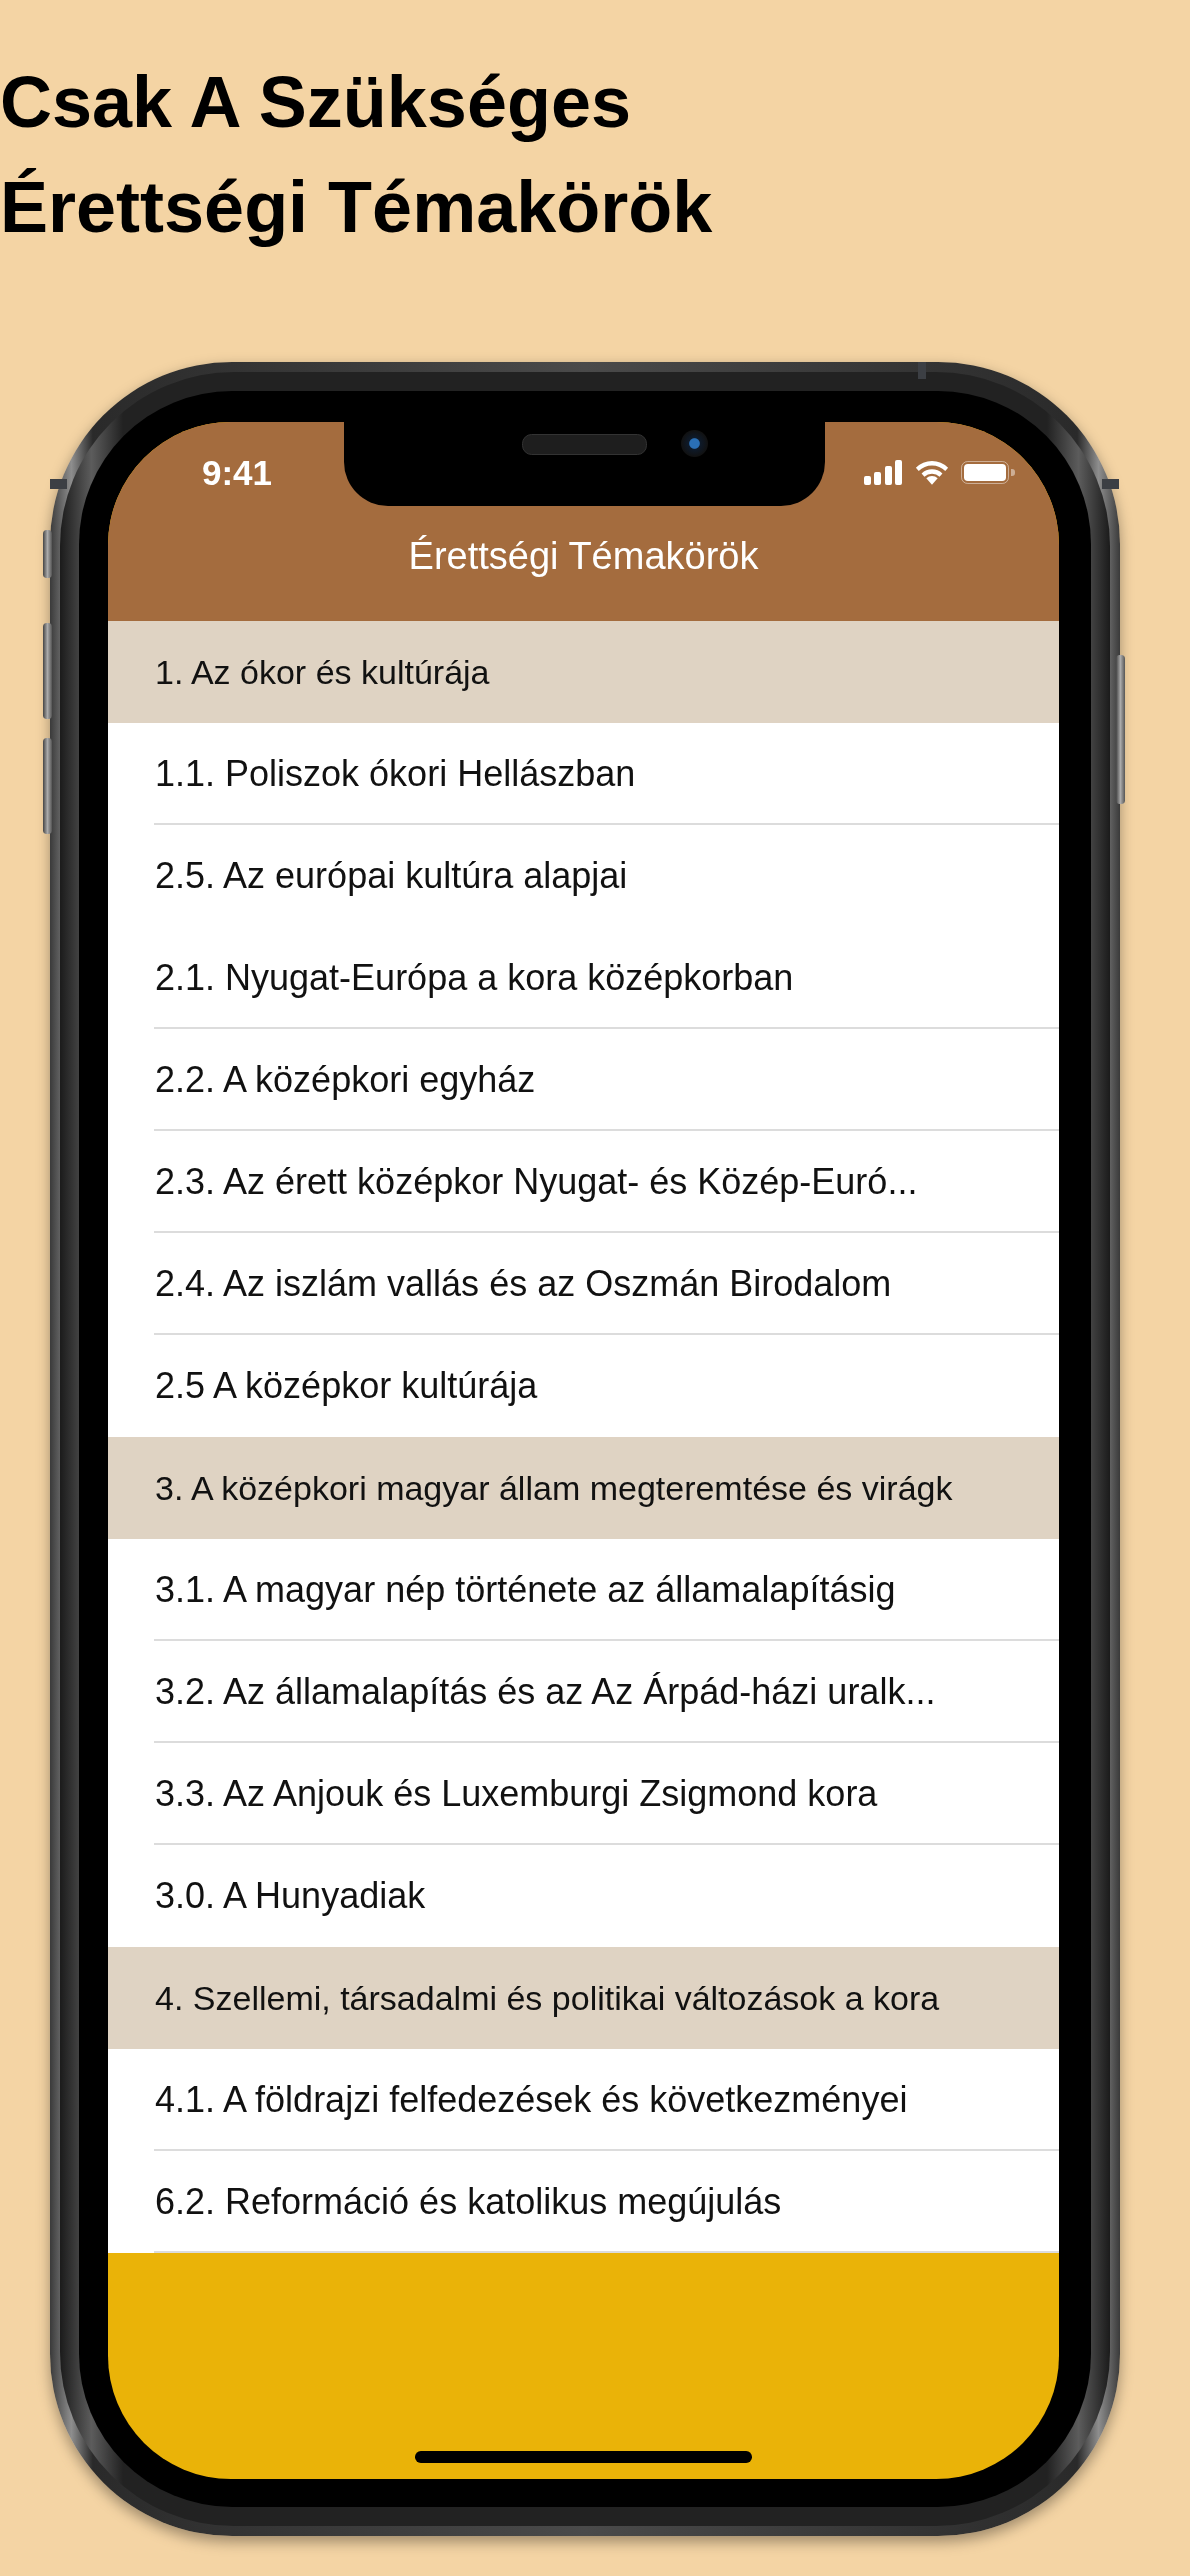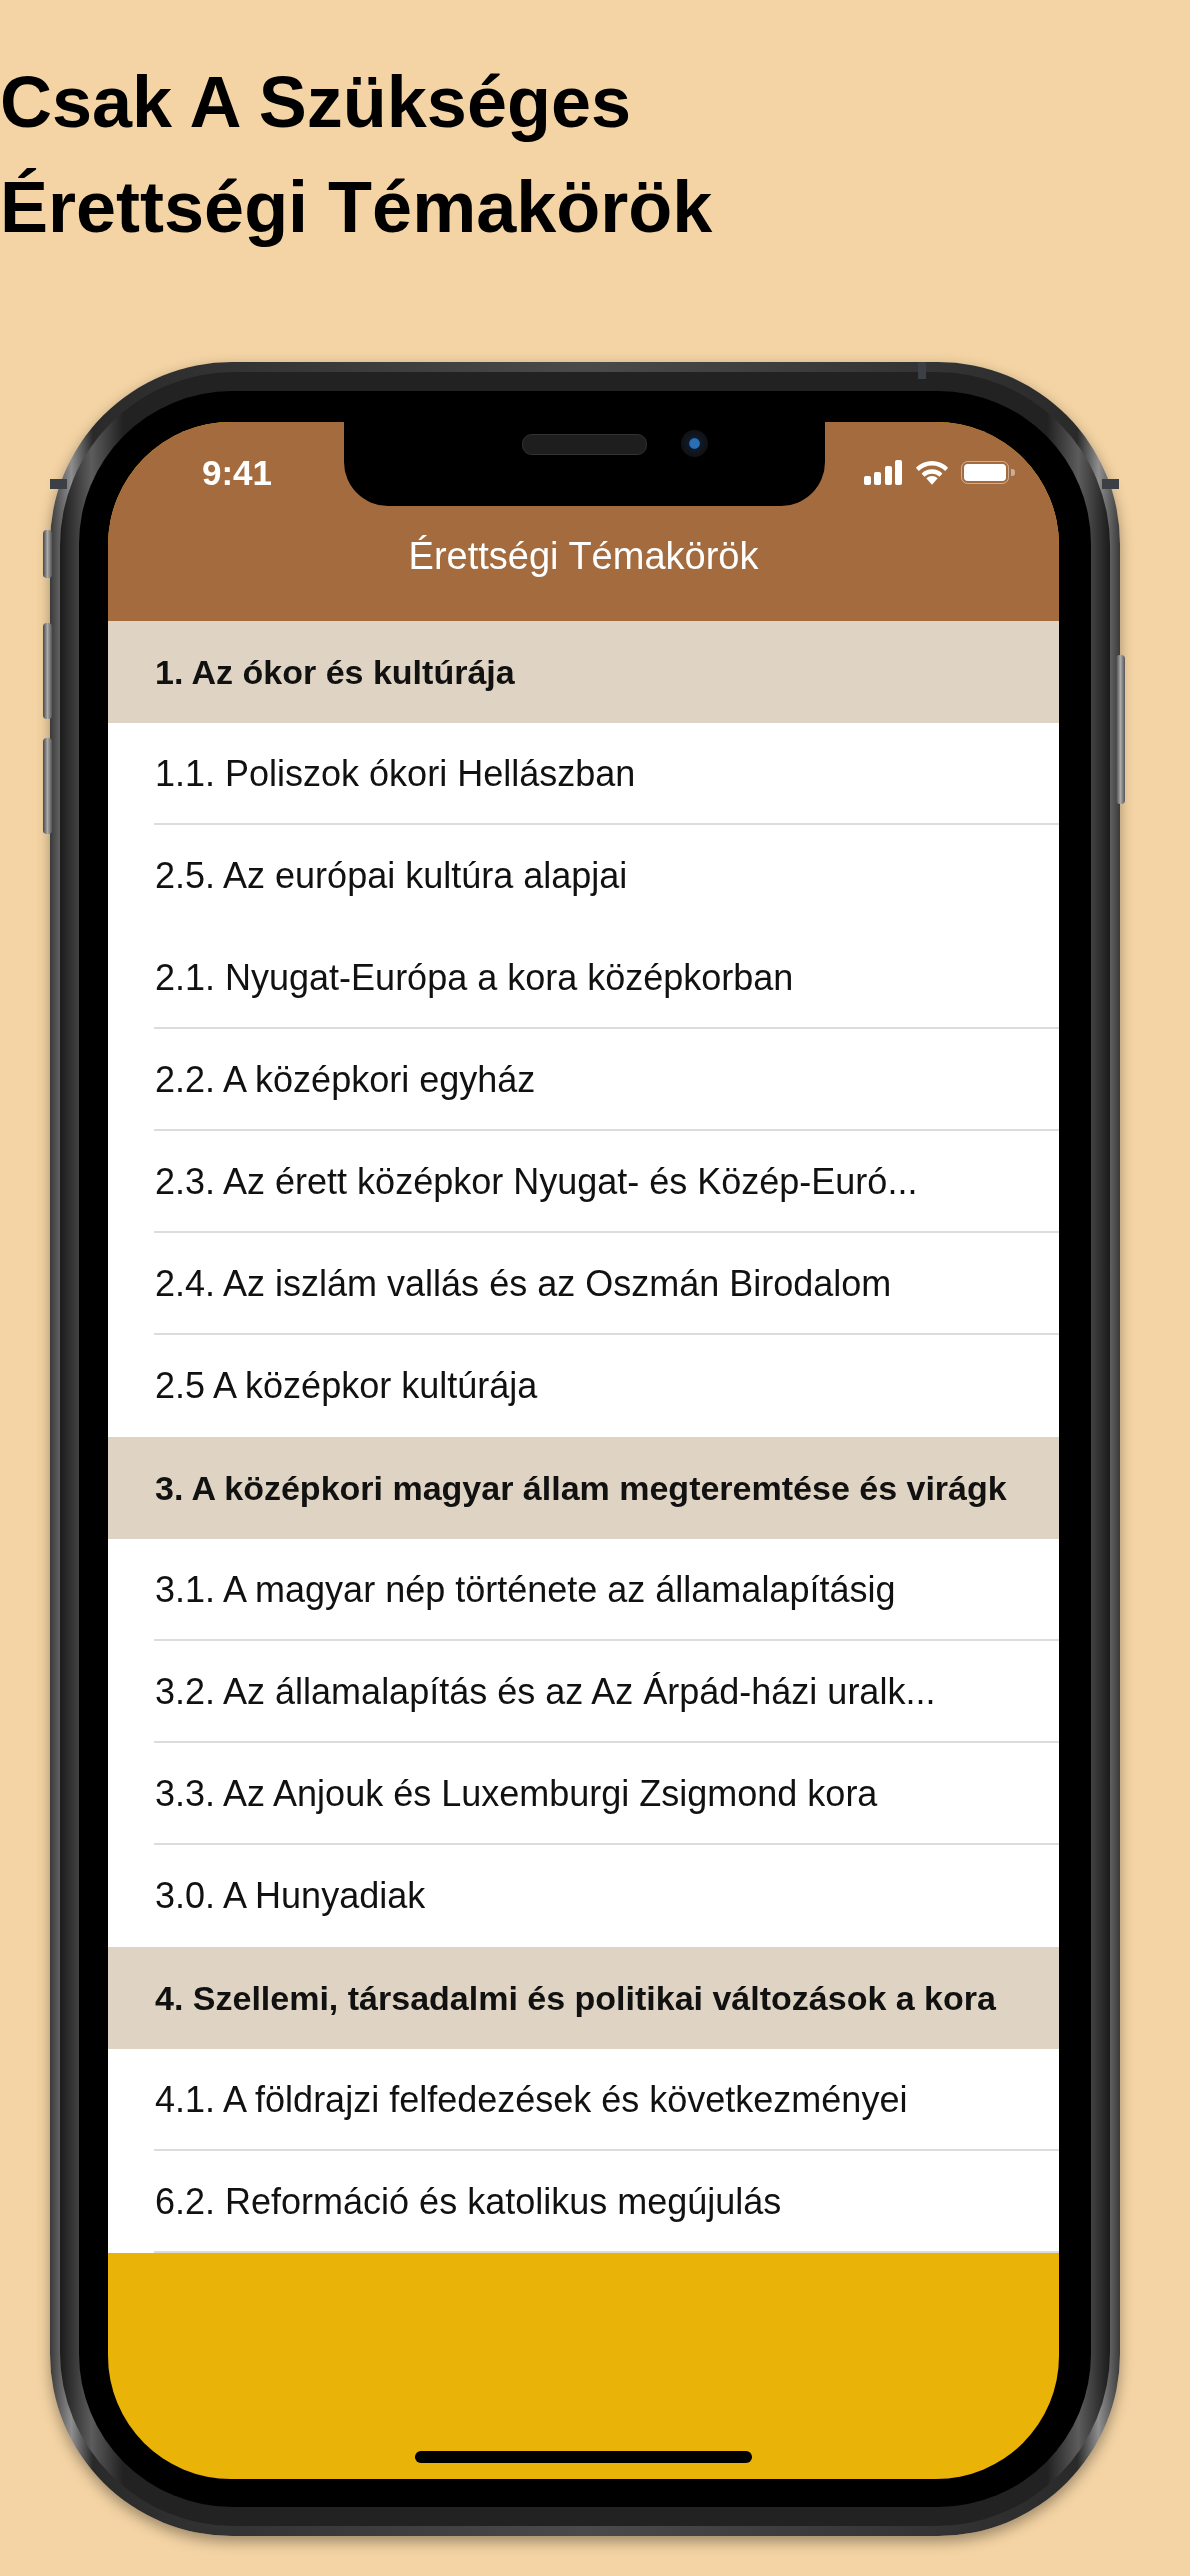--- a/index.html
+++ b/index.html
@@ -69,21 +69,21 @@
   .nav-title {
     position:absolute; left:0; top:113px; width:951px; text-align:center;
     font-size:38px; color:#fff; font-family:"Liberation Sans", sans-serif;
   }
 
   .list { position:absolute; left:0; top:199px; width:951px; }
   .row {
     height:102px; position:relative; box-sizing:border-box; white-space:nowrap; overflow:hidden;
     display:flex; align-items:center; padding-left:47px;
   }
-  .row.section { background:#dfd3c3; font-weight:bold; font-size:34px; color:#111; }
+  .row.section { background:#dfd3c3; font-weight:normal; font-size:34px; color:#111; }
   .row.item { background:#fff; font-size:36px; color:#111;align-items:center; }
   .row.item .sep {
     position:absolute; left:46px; right:0; bottom:0; height:1.9px; background:#dcdcdc;
   }
   .row .txt { display:block; }
 
   .home-indicator {
     position:absolute; left:307px; bottom:16.3px; width:337px; height:11.5px;
     background:#000; border-radius:5.8px;
   }

